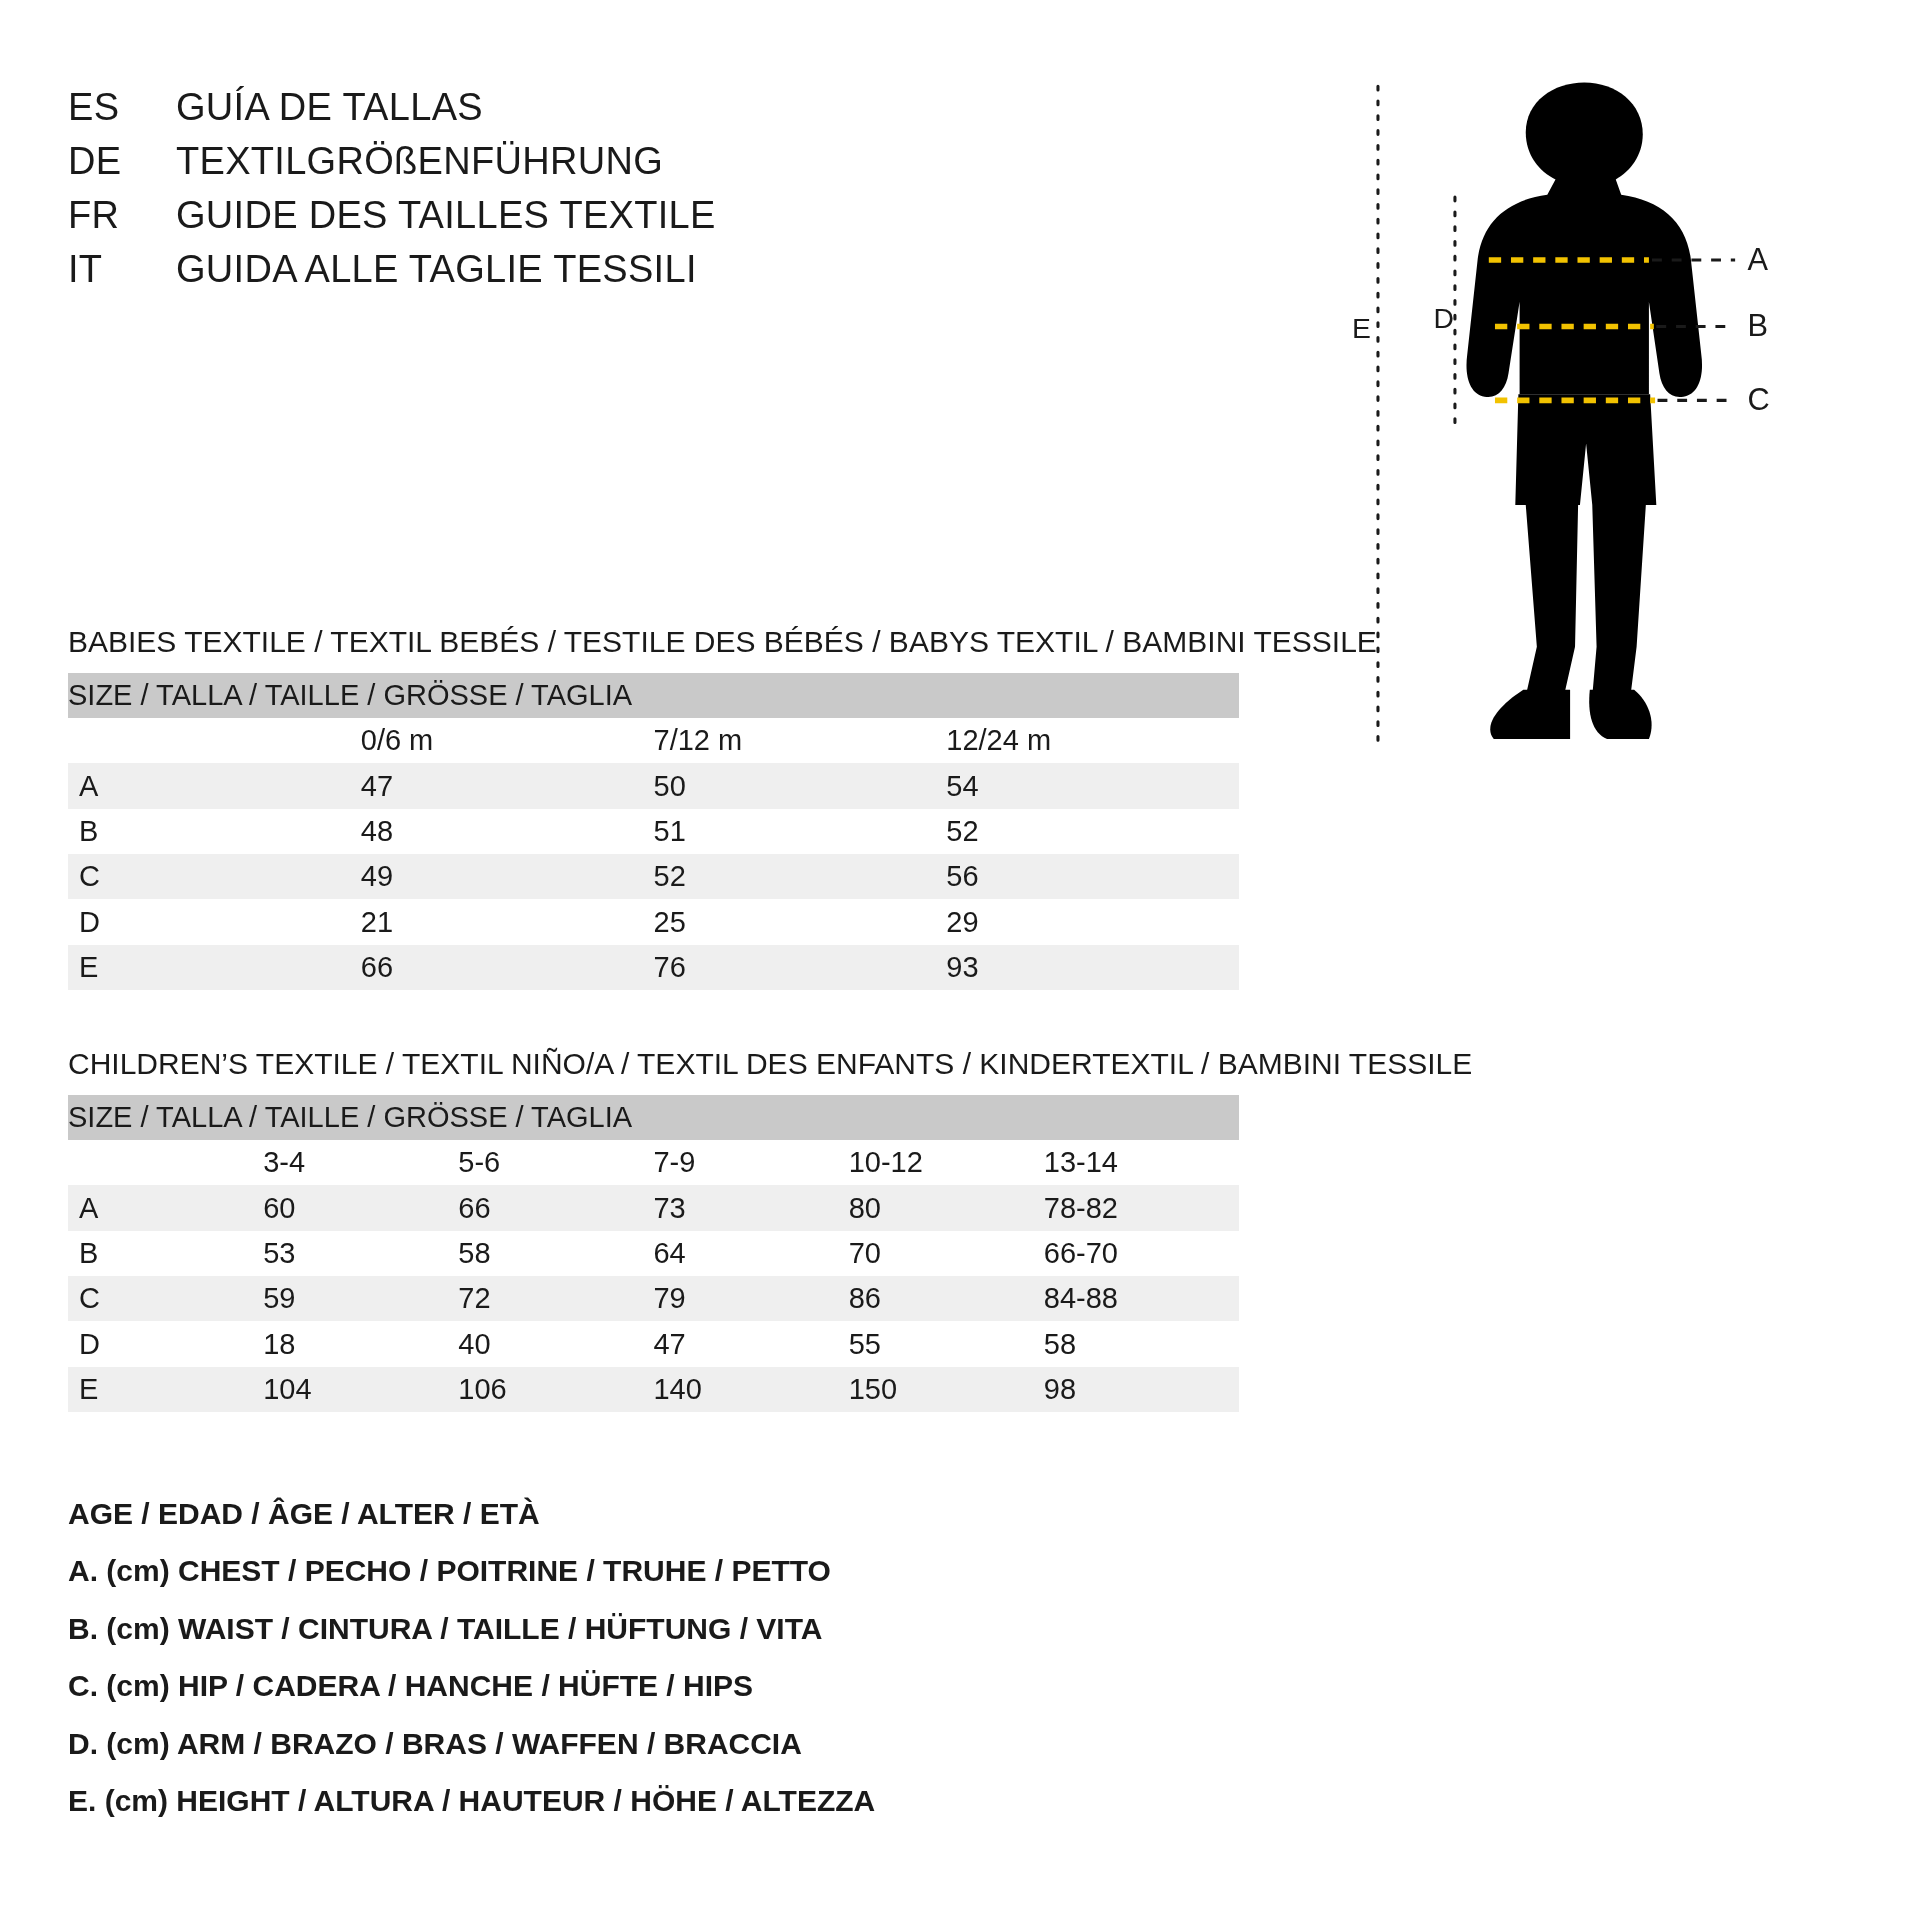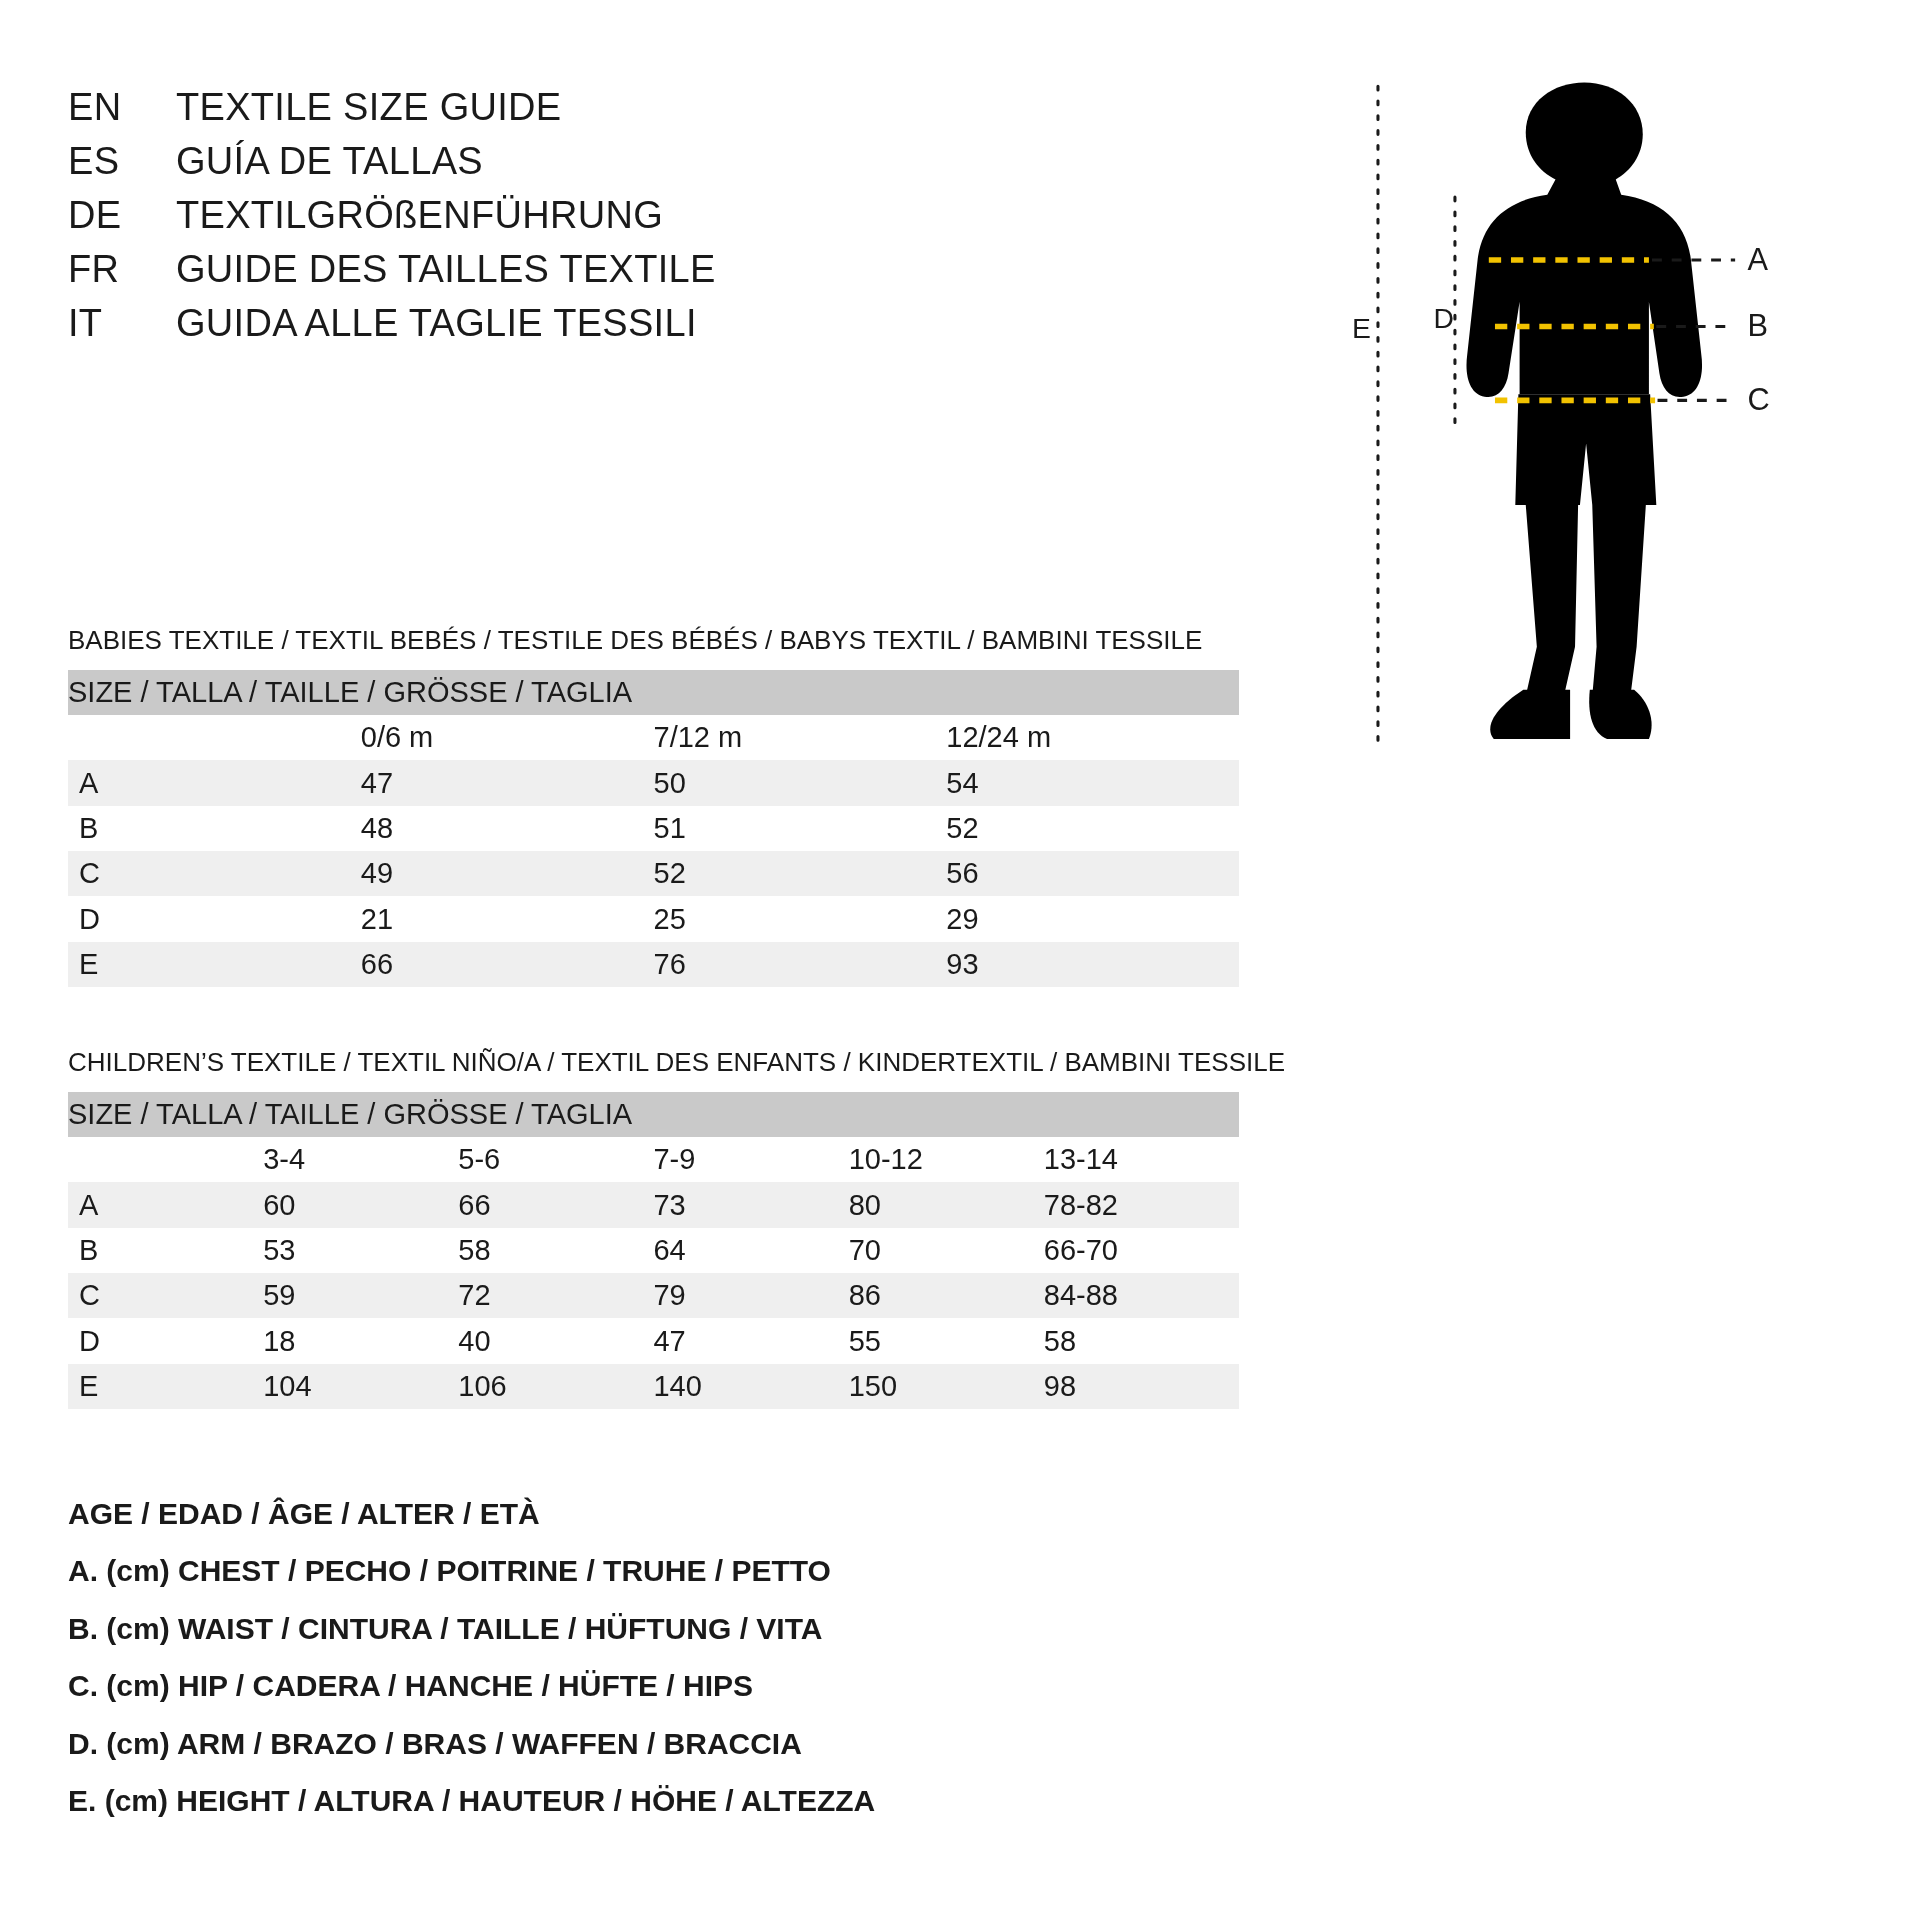--- a/index.html
+++ b/index.html
@@ -63,21 +63,21 @@
   
   .section {
     position: absolute;
     left: 68px;
     width: 1263px;
   }
   #babies-section { top: 625px; }
   #children-section { top: 1047px; }
 
   .section-title {
-    font-size: 26px;
+    font-size: 30px;
     color: #1a1a1a;
     margin-bottom: 13.6px;
     white-space: nowrap;
   }
 
   table.size-table {
     border-collapse: collapse;
     width: 1171px;
     table-layout: fixed;
   }
@@ -115,24 +115,20 @@
     white-space: nowrap;
     font-weight: bold;
   }
 </style>
 </head>
 <body>
 
 <div class="page">
 
   <div class="titles">
-    <div class="title-row">
-      <span class="title-lang">EN</span>
-      <span class="title-text">TEXTILE SIZE GUIDE</span>
-    </div>
     <div class="title-row">
       <span class="title-lang">ES</span>
       <span class="title-text">GUÍA DE TALLAS</span>
     </div>
     <div class="title-row">
       <span class="title-lang">DE</span>
       <span class="title-text">TEXTILGRÖßENFÜHRUNG</span>
     </div>
     <div class="title-row">
       <span class="title-lang">FR</span>

